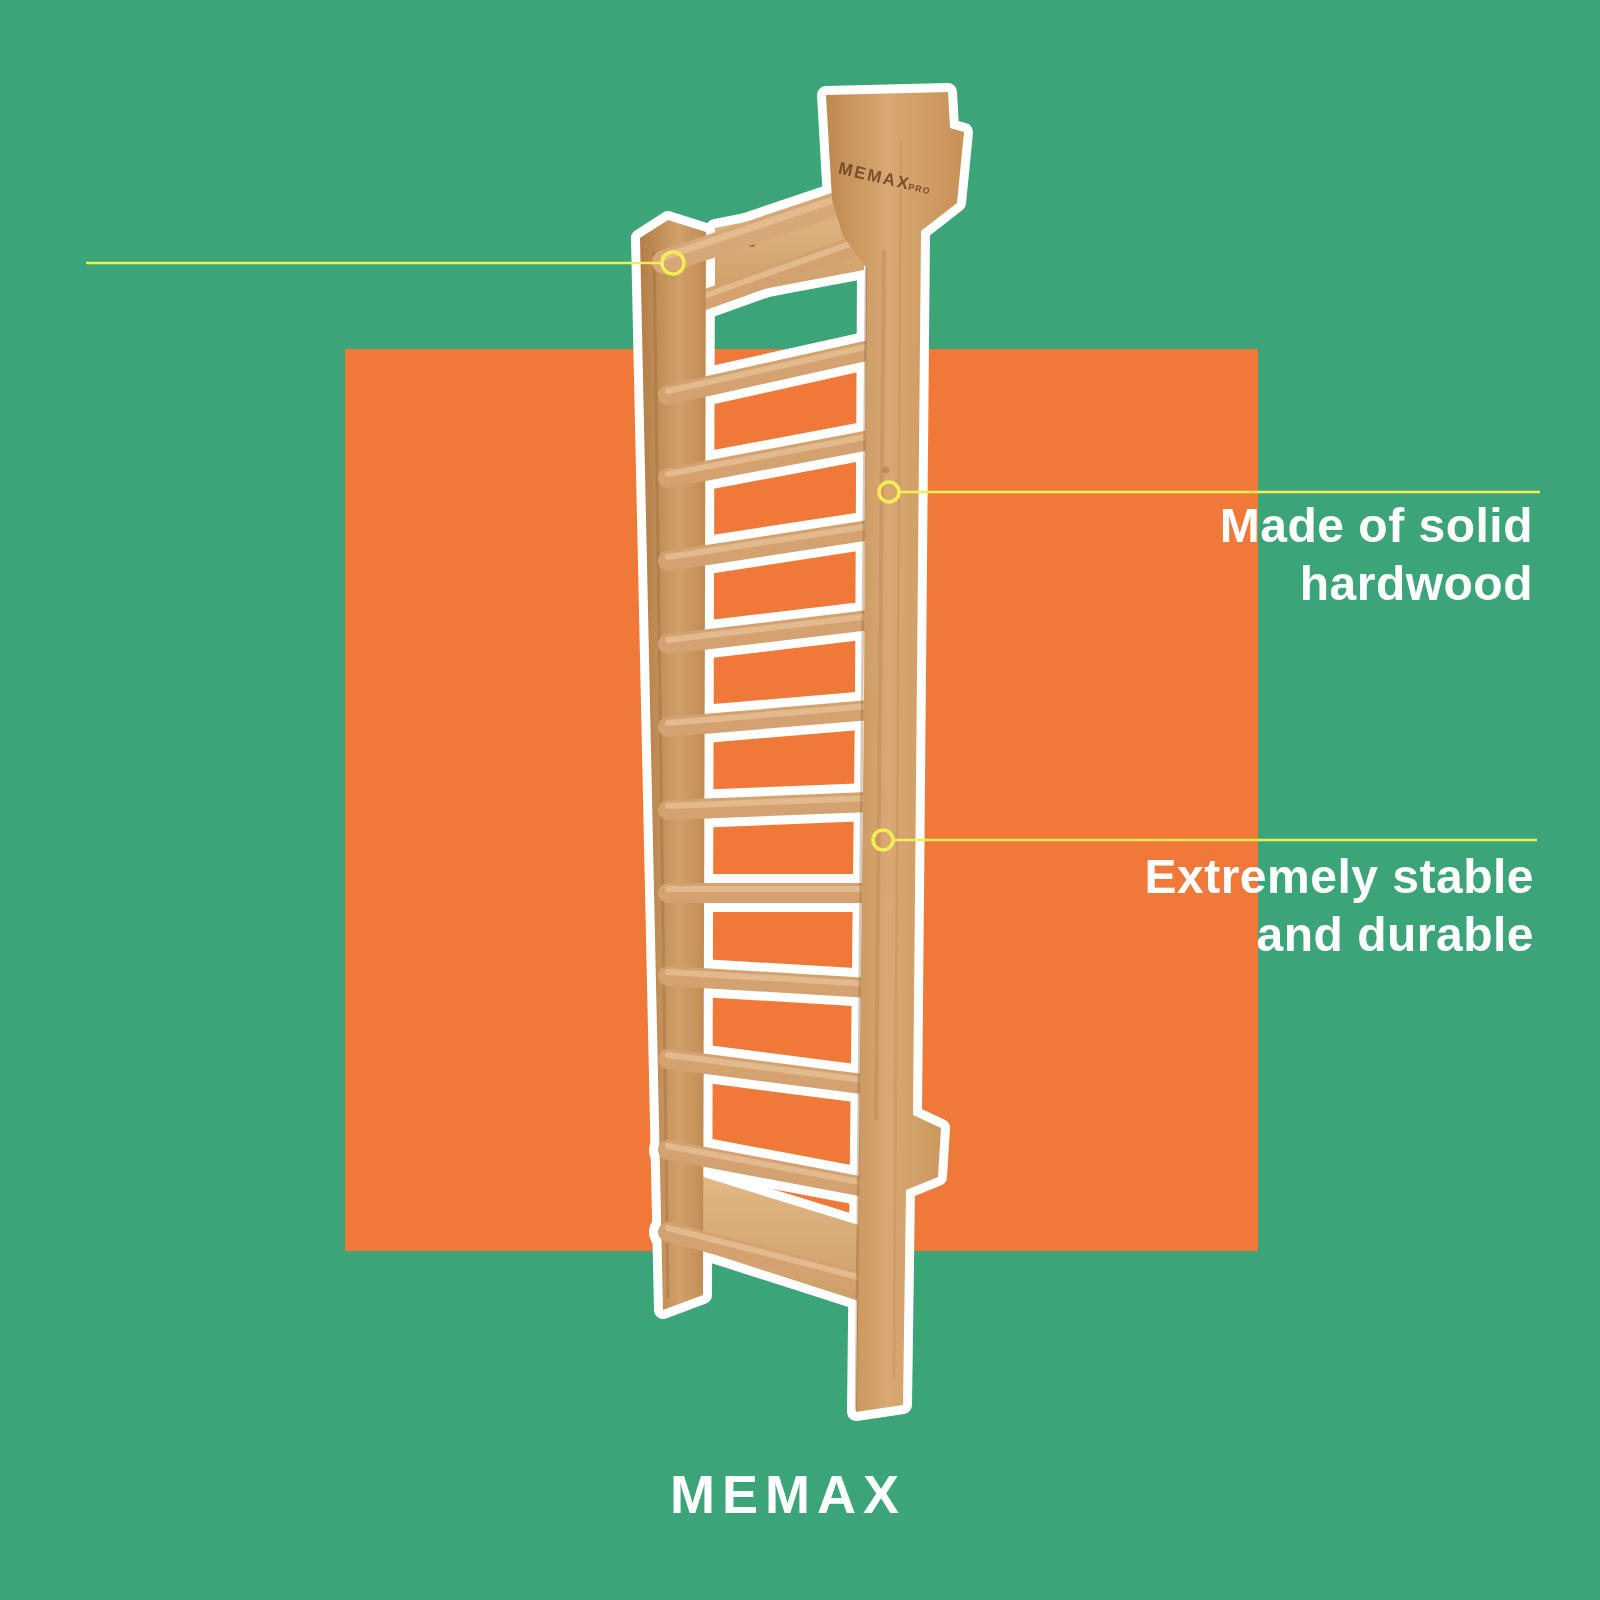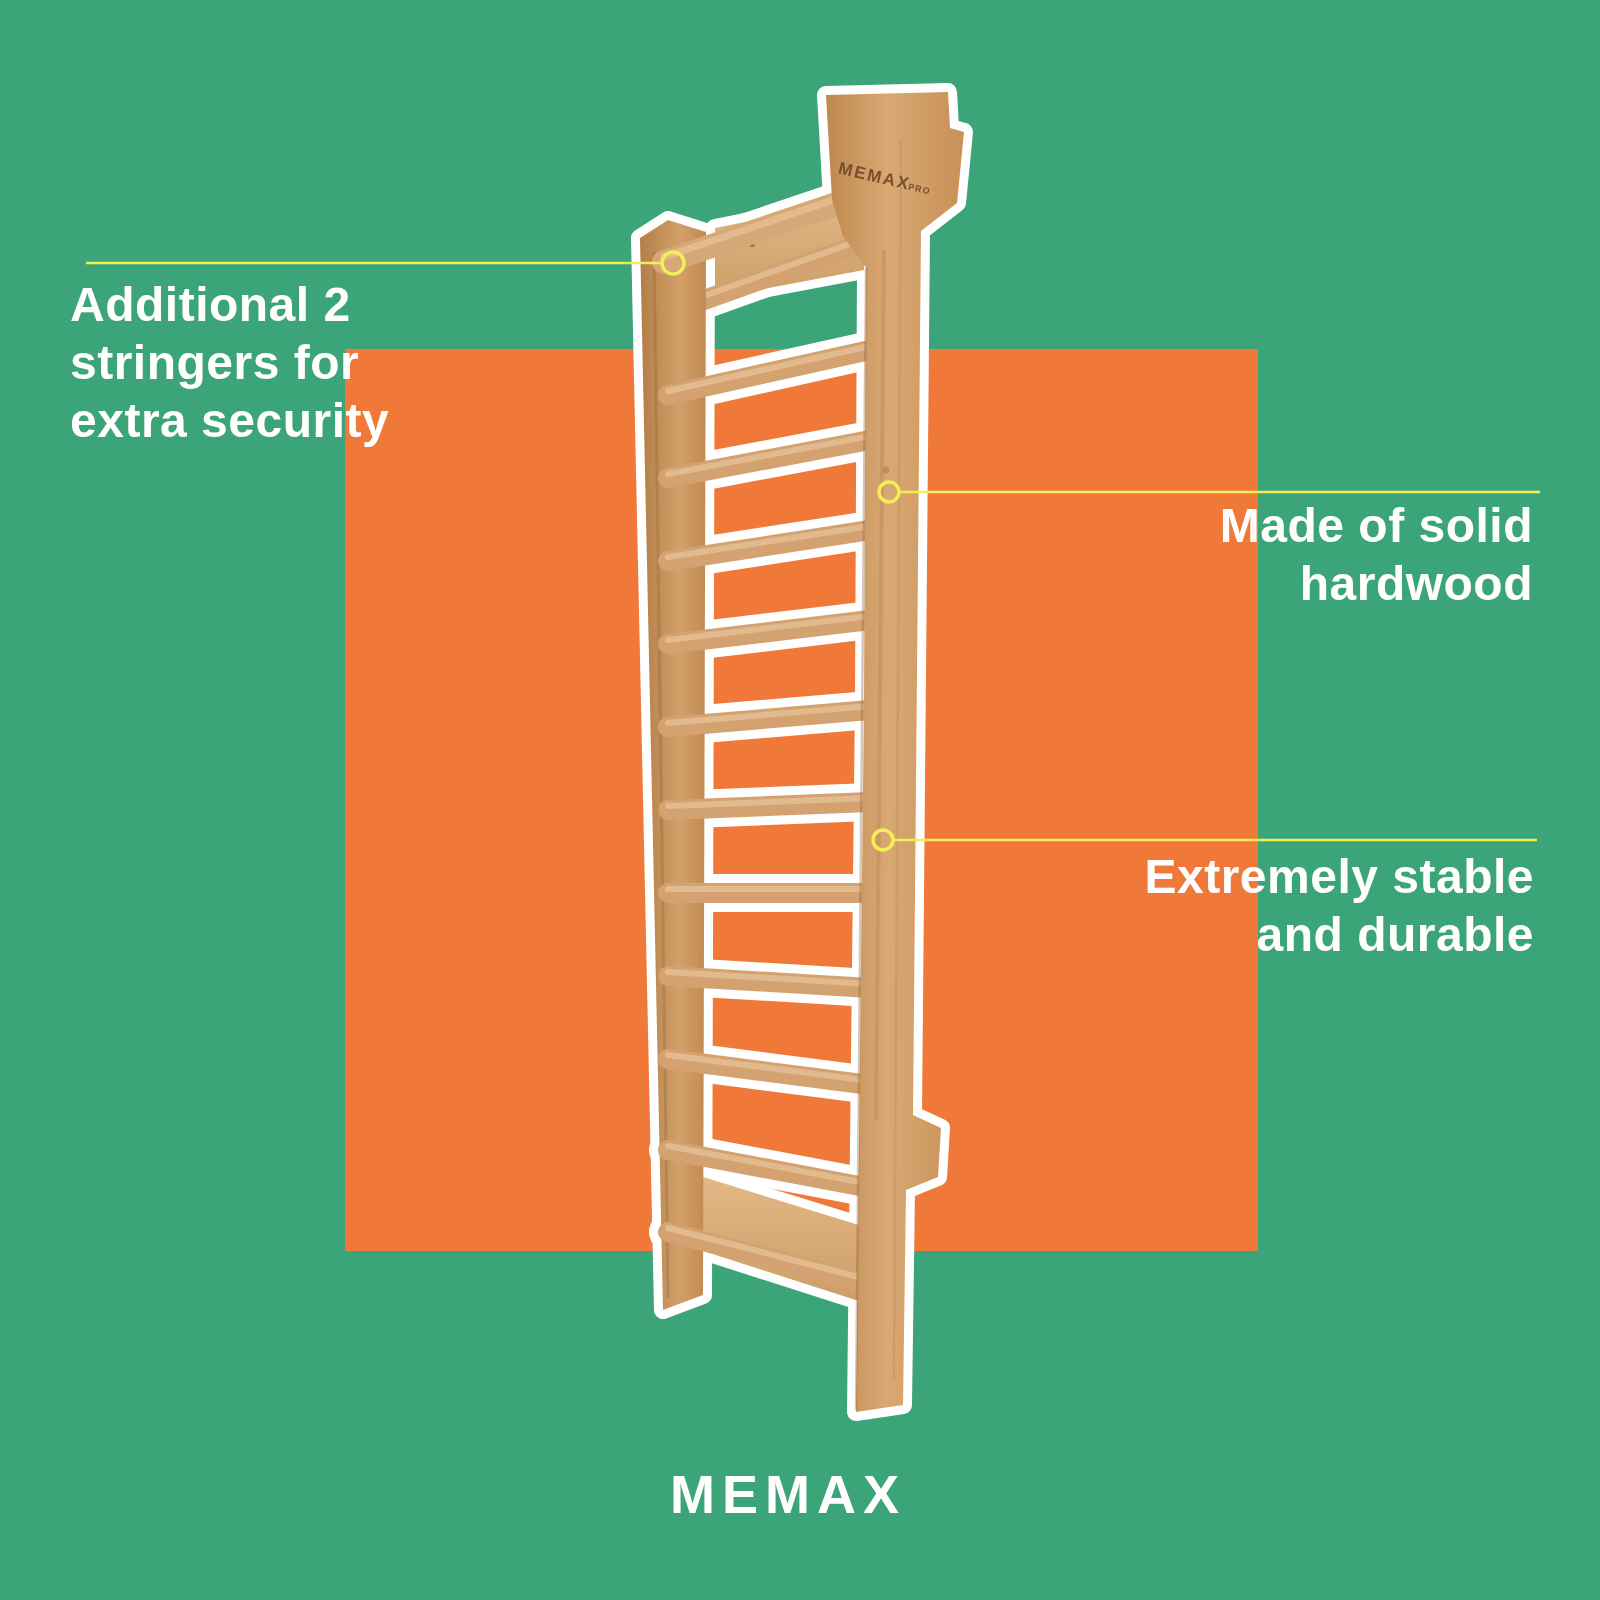--- a/index.html
+++ b/index.html
@@ -132,23 +132,20 @@
       <circle cx="673" cy="263" r="11" fill="none" stroke-width="3.5" stroke="#F2EE55"></circle>
 
       <circle cx="889" cy="492" r="10" fill="none" stroke-width="3.5" stroke="#F2EE55"></circle>
       <line x1="899" y1="492" x2="1540" y2="492" stroke-width="2.5" stroke="#F2EE55"></line>
 
       <circle cx="883" cy="840" r="10" fill="none" stroke-width="3.5" stroke="#F2EE55"></circle>
       <line x1="893" y1="840" x2="1537" y2="840" stroke-width="2.5" stroke="#F2EE55"></line>
     </g>
   </svg>
 
-  <div class="callout c-left">Additional 2
-stringers for
-extra security</div>
 
   <div class="callout c-r2">Extremely stable
 and durable</div>
 
   <div class="callout c-r1">Made of solid
 hardwood</div>
 
   <div class="brand">MEMAX</div>
 
 </div>

